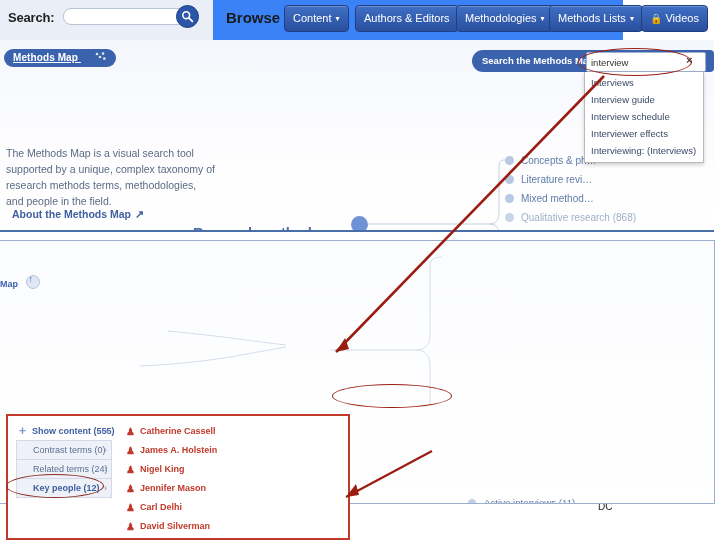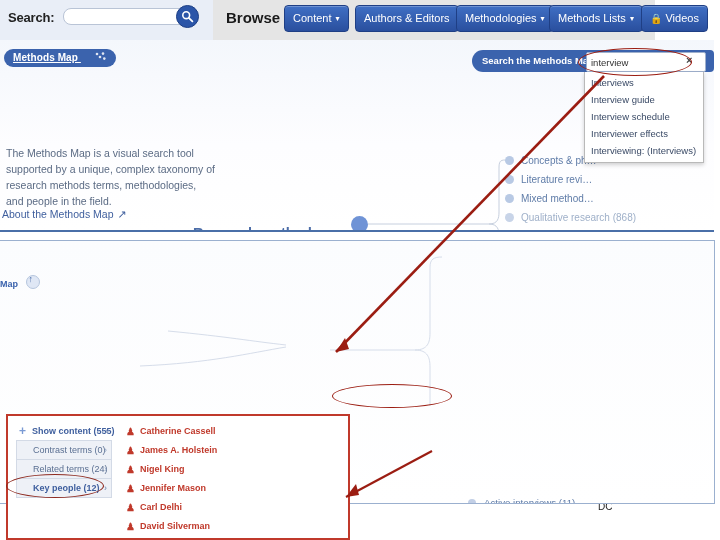--- a/index.html
+++ b/index.html
@@ -24,21 +24,21 @@
   .search-input {
     position:absolute; left:63px; top:8px; width:110px; height:15px;
     background:#ffffff; border:1px solid #b9c4d6; border-radius:8px;
     font-size:10px; color:#333; padding:0 6px; outline:none;
   }
   .search-go {
     position:absolute; left:176px; top:5px; width:21px; height:21px; border-radius:50%;
     background:#2b55a8; border:1px solid #1d3f85; cursor:pointer;
   }
   .search-go svg { position:absolute; left:4px; top:4px; }
-  .topbar-right { position:absolute; left:213px; top:0; width:410px; height:40px; background:#e5e5e5; border-bottom:1px solid #d7d7d7;padding-left:32px; }
+  .topbar-right { position:absolute; left:213px; top:0; width:410px; height:40px; background:#3b82f6; border-bottom:1px solid #d7d7d7; }
   .browse-word { position:absolute; left:13px; top:9px; font-size:15px; font-weight:bold; color:#1a1a1a; }
   .nav-btn {
     position:absolute; top:5px; height:25px; line-height:25px;
     background:linear-gradient(#3f6fc4,#2a4f9e);
     border:1px solid #1f3f85; border-radius:4px; color:#ffffff;
     font-size:11px; font-weight:normal; padding:0 8px; white-space:nowrap; cursor:pointer;
     box-shadow:0 1px 0 rgba(255,255,255,.25) inset;
   }
   .nav-btn .caret { display:inline-block; margin-left:4px; font-size:8px; vertical-align:1px; }
   .nav-btn .lock { display:inline-block; margin-right:3px; font-size:10px; }
@@ -54,22 +54,22 @@
     position:absolute; left:4px; top:9px; height:18px; line-height:18px;
     background:#3b63ad; color:#fff; border-radius:9px; font-size:10px; font-weight:bold;
     padding:0 10px 0 9px; letter-spacing:.1px; cursor:pointer;text-decoration:underline;
   }
   .mm-badge .dots { display:inline-block; margin-left:14px; opacity:.85; }
   .mm-desc {
     position:absolute; left:6px; top:105px; width:210px;
     font-size:10.5px; line-height:16px; color:#5b6b84;
   }
   .mm-about {
-    position:absolute; left:2px; top:168px; font-size:10.5px; color:#3f5f9e;
-    font-weight:normal; cursor:pointer;
+    position:absolute; left:12px; top:168px; font-size:10.5px; color:#3f5f9e;
+    font-weight:bold; cursor:pointer;
   }
   .mm-about .arr { display:inline-block; margin-left:4px; font-size:11px; }
 
   .rm-label {
     position:absolute; left:193px; top:173px; font-size:14.5px; font-weight:bold;
     color:#4c6da8; letter-spacing:-.2px;margin-top:12px;
   }
   .rm-dot {
     position:absolute; left:351px; top:176px; width:17px; height:17px; border-radius:50%;
     background:#6f93d6; cursor:pointer;

